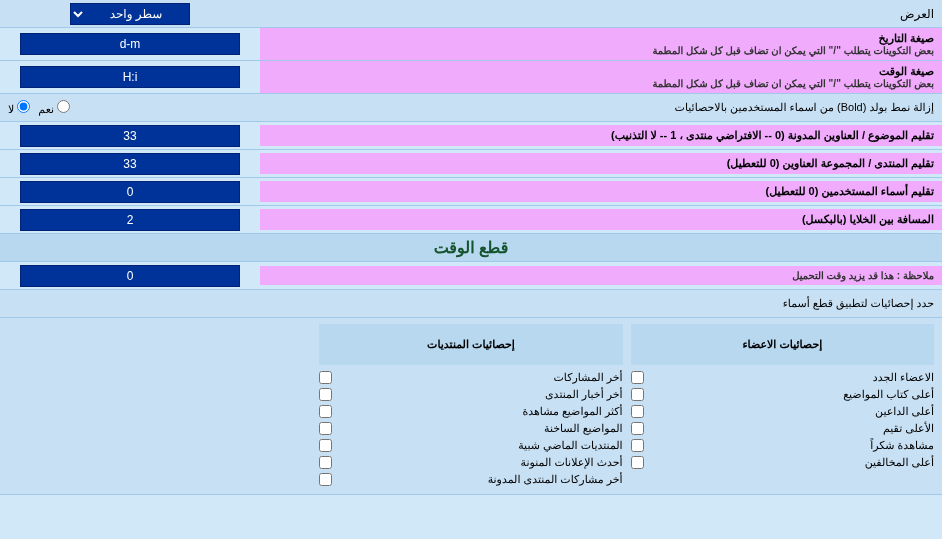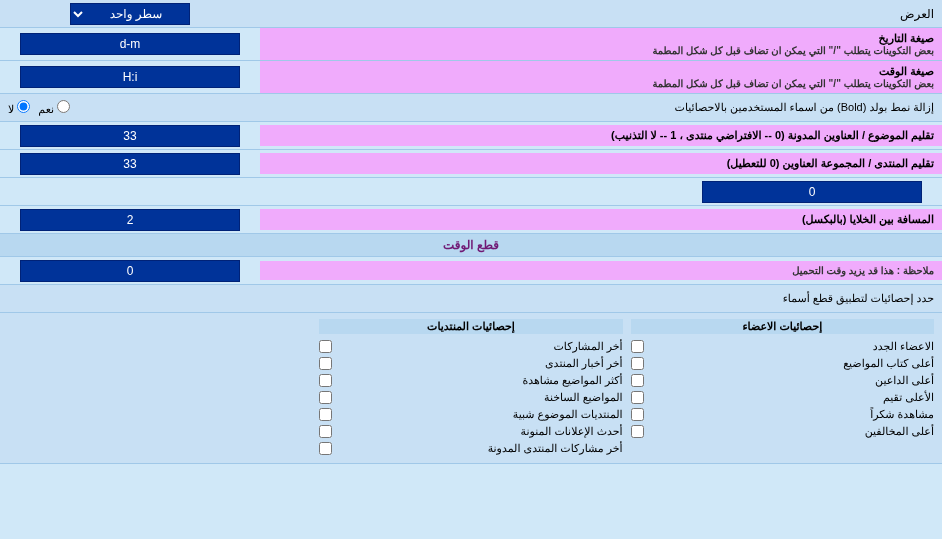--- a/index.html
+++ b/index.html
@@ -47,23 +47,23 @@
       padding: 2px 6px;
       font-size: 12px;
       text-align: center;
       width: 220px;
       height: 22px;
     }
     .section-header {
       background: #b8d8f0;
       padding: 4px 8px;
       font-weight: bold;
-      font-size: 12px;
+      font-size: 16px;
       text-align: center;
-      color: #701a75;
+      color: #14532d;
       border-bottom: 1px solid #a0c8e8;
     }
     .top-row {
       display: flex;
       align-items: center;
       border-bottom: 1px solid #a0c8e8;
       background: #c8e0f4;
       min-height: 28px;
     }
     .top-label {
@@ -125,21 +125,21 @@
     .checkbox-col {
       flex: 1;
       padding: 0 4px;
     }
     .checkbox-col-header {
       font-weight: bold;
       text-align: center;
       color: #000;
       font-size: 11px;
       margin-bottom: 4px;
-      padding: 1px 0;
+      padding: 14px 0;
       background: #b8d8f0;
     }
     .checkbox-item {
       display: flex;
       align-items: center;
       gap: 4px;
       padding: 2px 0;
       font-size: 11px;
       color: #000;
       justify-content: space-between;
@@ -220,20 +220,21 @@
   </div>
 
   <div class="row">
     <div class="row-label">تقليم المنتدى / المجموعة العناوين (0 للتعطيل)</div>
     <div class="row-input">
       <input class="input-field" type="text" value="33" style="">
     </div>
   </div>
 
   <div class="row">
+    <div class="row-label">تقليم أسماء المستخدمين (0 للتعطيل)</div>
     <div class="row-input">
       <input class="input-field" type="text" value="0" style="">
     </div>
   </div>
 
   <div class="row">
     <div class="row-label">المسافة بين الخلايا (بالبكسل)</div>
     <div class="row-input">
       <input class="input-field" type="text" value="2" style="">
     </div>
@@ -299,21 +300,21 @@
         </div>
         <div class="checkbox-item">
           <span>أكثر المواضيع مشاهدة</span>
           <input type="checkbox" style="">
         </div>
         <div class="checkbox-item">
           <span>المواضيع الساخنة</span>
           <input type="checkbox" style="">
         </div>
         <div class="checkbox-item">
-          <span>المنتديات الموضوع شبية</span>
+          <span>المنتديات الماضي شبية</span>
           <input type="checkbox" style="">
         </div>
         <div class="checkbox-item">
           <span>أحدث الإعلانات المنونة</span>
           <input type="checkbox" style="">
         </div>
         <div class="checkbox-item">
           <span>أخر مشاركات المنتدى المدونة</span>
           <input type="checkbox" style="">
         </div>

